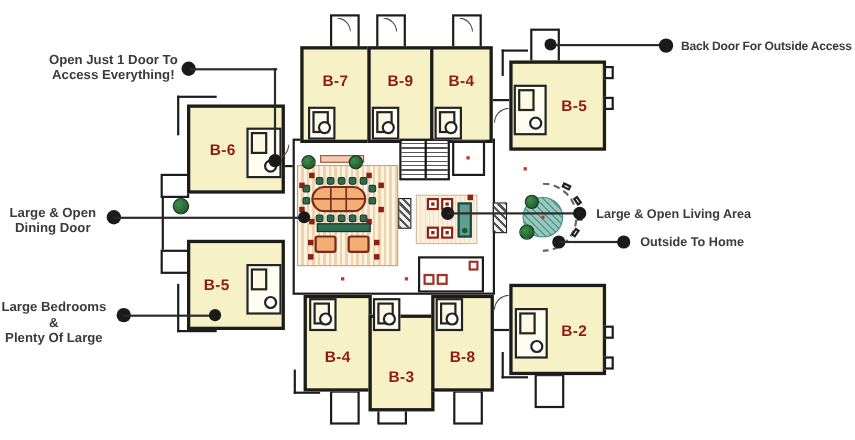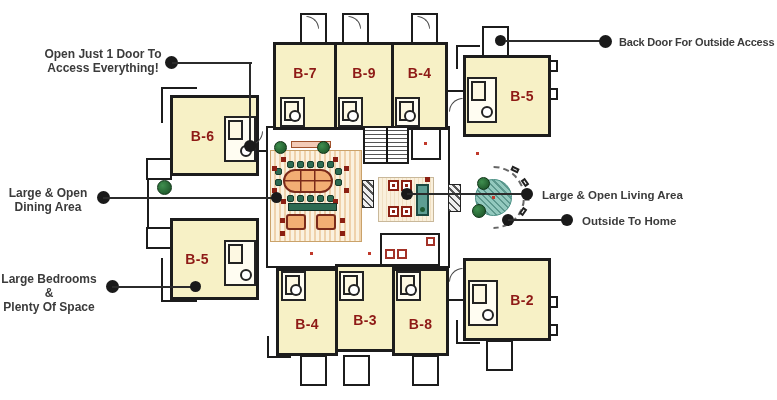--- a/index.html
+++ b/index.html
@@ -107,21 +107,21 @@
     </div>
   <div class="room" style="left:170px;top:95px;width:89px;height:81px;padding-right:24px">
     <span class="room-label">B-6</span>
     </div>
   <div class="room" style="left:170px;top:218px;width:89px;height:82px;padding-right:35px">
     <span class="room-label">B-5</span>
     </div>
   <div class="room" style="left:276px;top:268px;width:62px;height:88px;padding-top:24px">
     <span class="room-label">B-4</span>
     </div>
-  <div class="room" style="left:335px;top:264px;width:60px;height:88px;padding-top:24px">
+  <div class="room" style="left:335px;top:286px;width:60px;height:88px;padding-top:24px">
     <span class="room-label">B-3</span>
     </div>
   <div class="room" style="left:392px;top:268px;width:57px;height:88px;padding-top:24px">
     <span class="room-label">B-8</span>
     </div>
   <div class="room" style="left:463px;top:258px;width:88px;height:83px;padding-left:30px">
     <span class="room-label">B-2</span>
     </div>
 
   <div class="winbox" style="left:549px;top:60px;width:9px;height:12px"></div>
@@ -225,29 +225,29 @@
   <div class="cline" style="left:249px;top:62px;width:2px;height:84px"></div>
   <div class="cdot" style="left:244px;top:140px;width:12px;height:12px"></div>
 
   <div class="cdot" style="left:495px;top:35px;width:11px;height:11px"></div>
   <div class="cline" style="left:505px;top:40px;width:95px;height:2px"></div>
   <div class="cdot" style="left:599px;top:35px;width:13px;height:13px"></div>
   <div class="note single" style="left:619px;top:35px;font-size:11px;letter-spacing:-.2px">Back Door For Outside Access</div>
 
   <div class="note" style="left:0;top:186px;width:96px">
     <span>Large &amp; Open</span><br>
-    <span>Dining Area</span>
+    <span>Dining Door</span>
   </div>
   <div class="cdot" style="left:97px;top:191px;width:13px;height:13px"></div>
   <div class="cline" style="left:103px;top:197px;width:174px;height:2px"></div>
   <div class="cdot" style="left:271px;top:192px;width:11px;height:11px"></div>
 
   <div class="note" style="left:0;top:272px;width:98px">
     <span>Large Bedrooms &amp;</span><br>
-    <span>Plenty Of Space</span>
+    <span>Plenty Of Large</span>
   </div>
   <div class="cdot" style="left:106px;top:280px;width:13px;height:13px"></div>
   <div class="cline" style="left:112px;top:286px;width:84px;height:2px"></div>
   <div class="cdot" style="left:190px;top:281px;width:11px;height:11px"></div>
 
   <div class="cdot" style="left:401px;top:188px;width:12px;height:12px"></div>
   <div class="cline" style="left:407px;top:193px;width:121px;height:2px"></div>
   <div class="cdot" style="left:521px;top:188px;width:12px;height:12px"></div>
   <div class="note single" style="left:542px;top:188px">Large &amp; Open Living Area</div>
 

